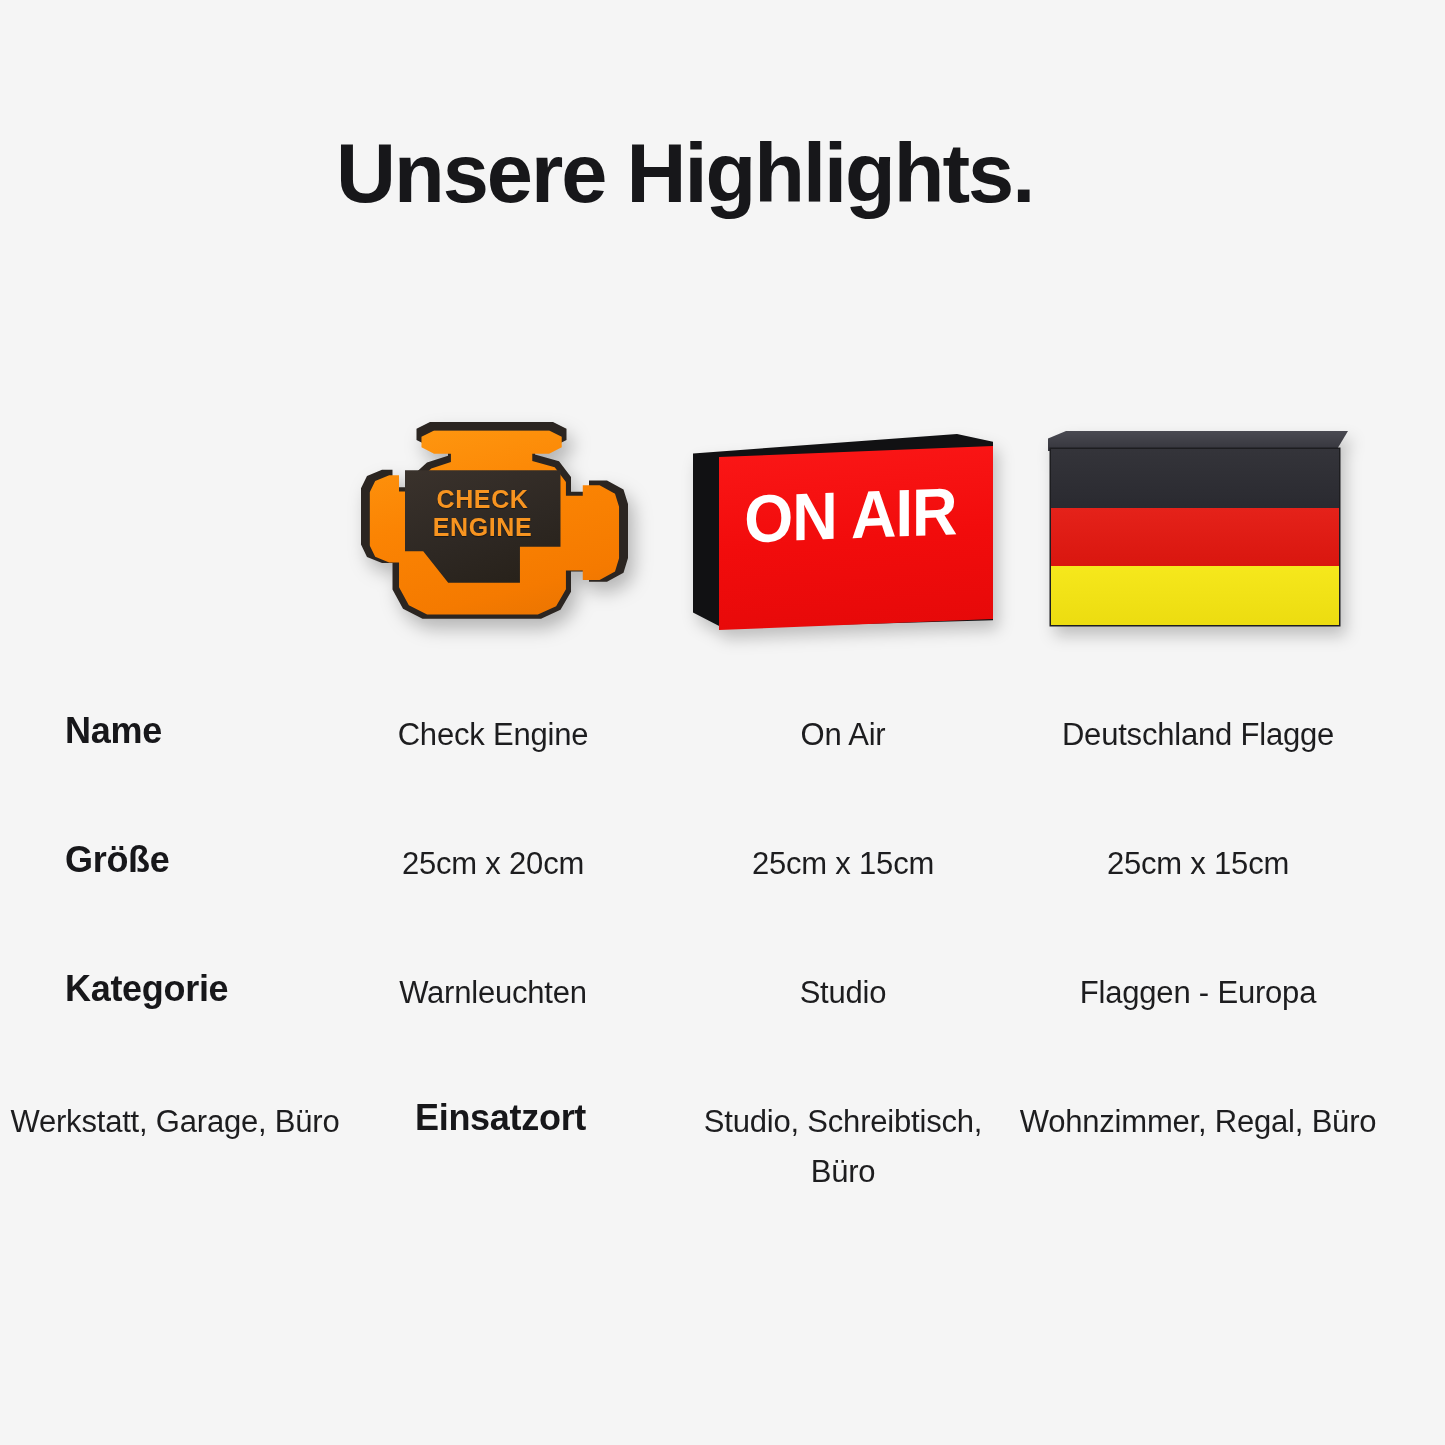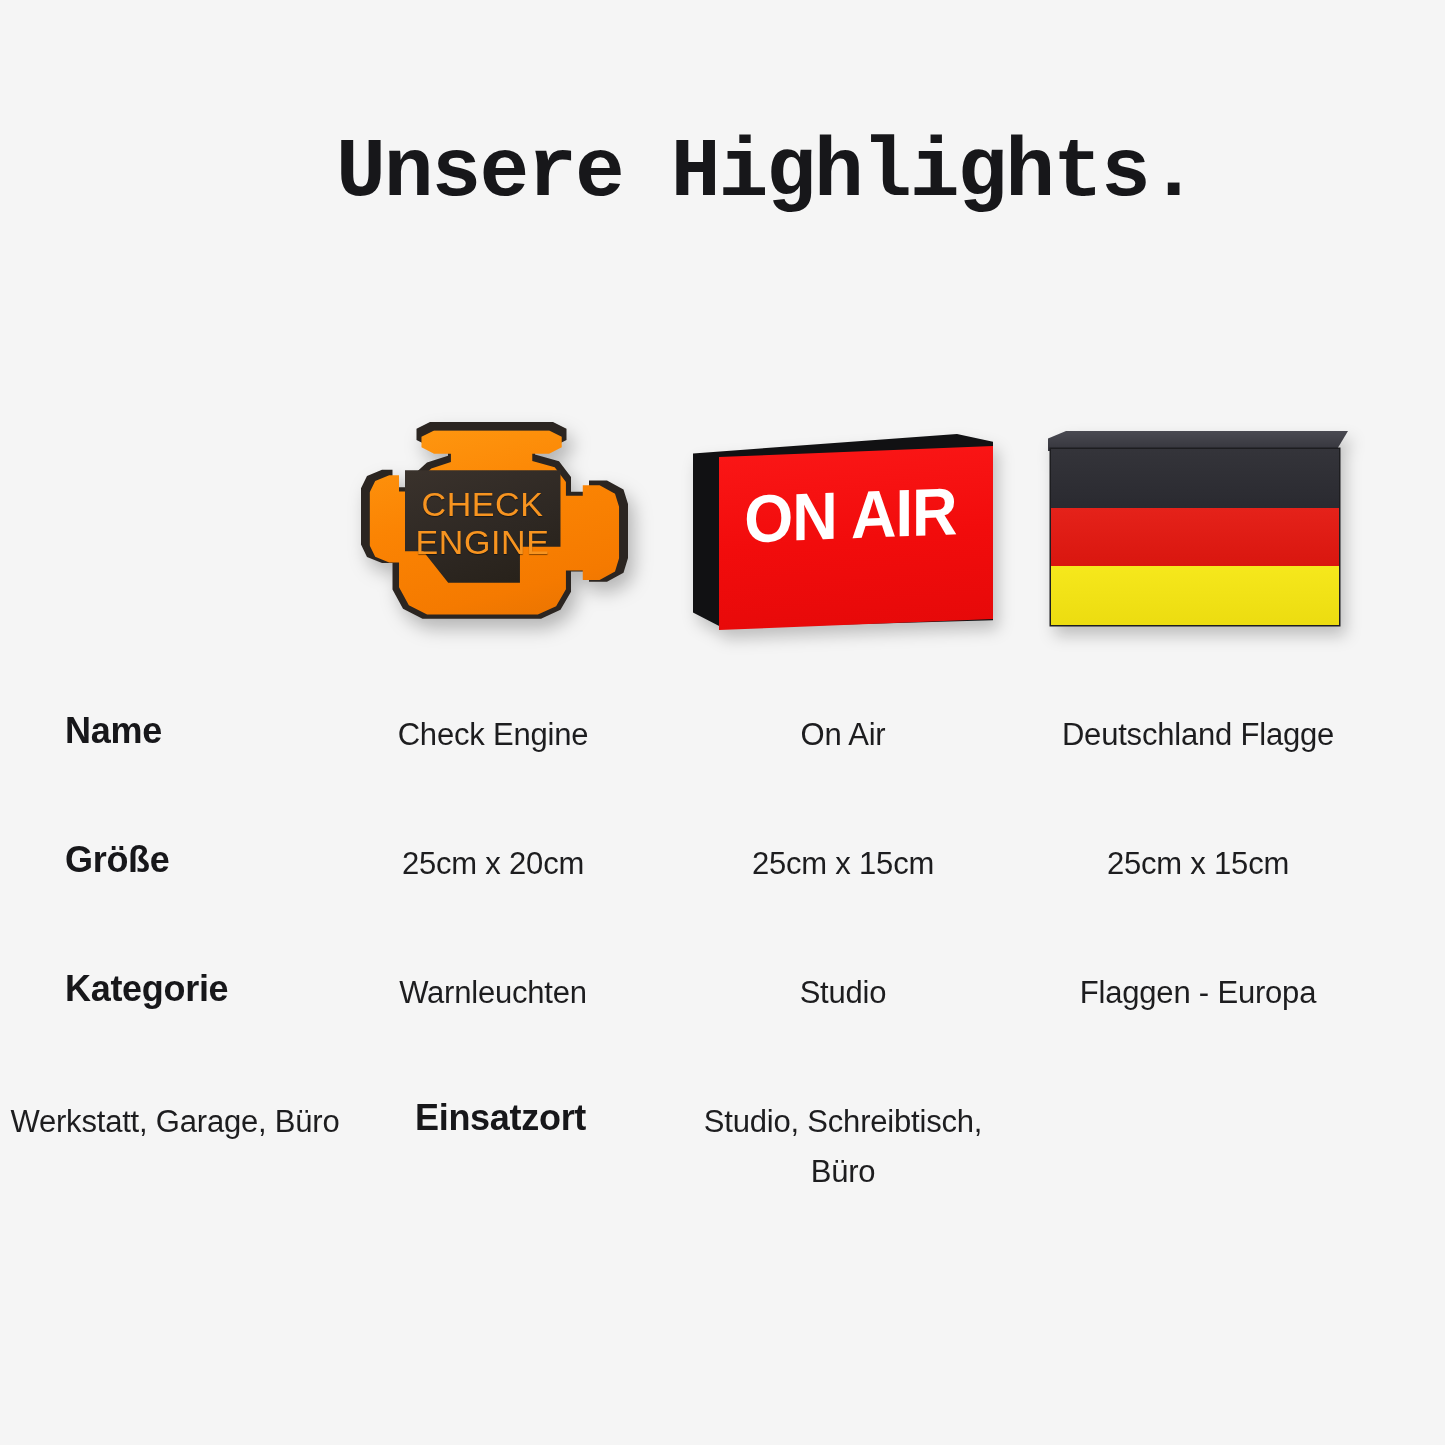--- a/index.html
+++ b/index.html
@@ -24,21 +24,20 @@
   .page-title {
     position: absolute;
     left: 336px;
     top: 128px;
     font-size: 83px;
     font-weight: 700;
     letter-spacing: -2.0px;
     color: #17171a;
     line-height: 1.1;
     white-space: nowrap;
-    font-family: Liberation Mono, monospace;
   }
 
   
   .products {
     position: absolute;
     left: 0;
     top: 406px;
     width: 1445px;
     height: 250px;
   }
@@ -103,22 +102,22 @@
     -webkit-clip-path: polygon(0% 0%, 100% 0%, 100% 68%, 74% 68%, 74% 100%, 28% 100%, 12% 72%, 0% 72%);
     clip-path: polygon(0% 0%, 100% 0%, 100% 68%, 74% 68%, 74% 100%, 28% 100%, 12% 72%, 0% 72%);
   }
   .ce-text {
     position: absolute;
     left: 21%;
     top: 29.5%;
     width: 51%;
     text-align: center;
     color: #f79420;
-    font-weight: 400;
-    font-size: 34px;
+    font-weight: 700;
+    font-size: 25px;
     line-height: 1.12;
     letter-spacing: 0.6px;
     text-shadow: 0 1px 1px rgba(0,0,0,0.45);
   }
 
   
   .on-air {
     position: relative;
     width: 300px;
     height: 210px;
@@ -292,17 +291,18 @@
       <div class="cell cell-label">Kategorie</div>
       <div class="cell cell-value">Warnleuchten</div>
       <div class="cell cell-value">Studio</div>
       <div class="cell cell-value c3">Flaggen - Europa</div>
     </div>
 
     <div class="spec-row r4">
       <div class="cell cell-value">Werkstatt, Garage, Büro</div>
       <div class="cell cell-label">Einsatzort</div>
       <div class="cell cell-value">Studio, Schreibtisch, Büro</div>
+      <div class="cell cell-value c3">Wohnzimmer, Regal, Büro</div>
     </div>
 
   </div>
 
 </div>
 
 </body></html>

